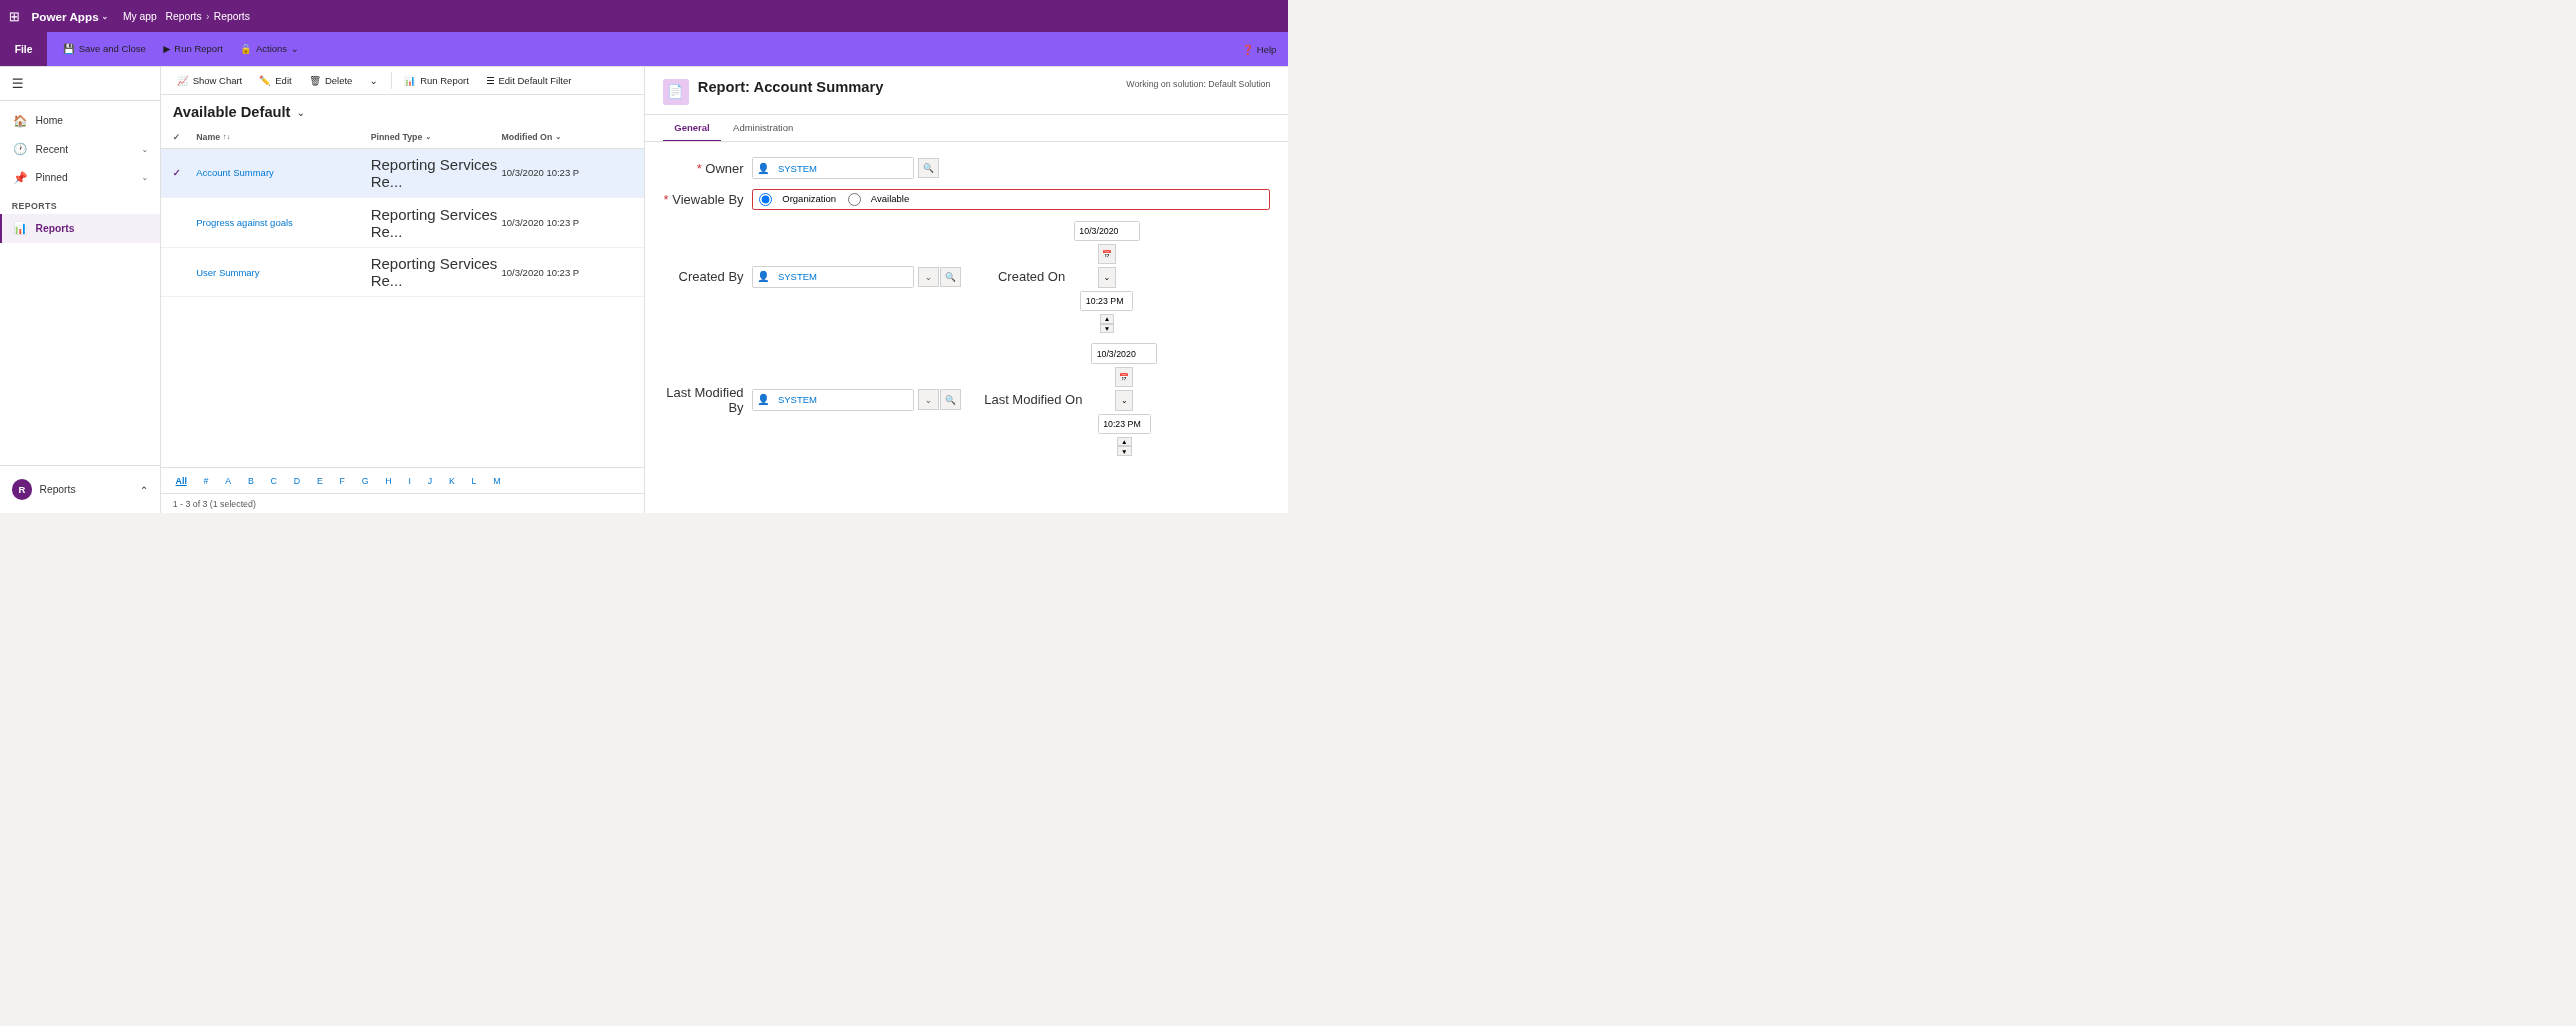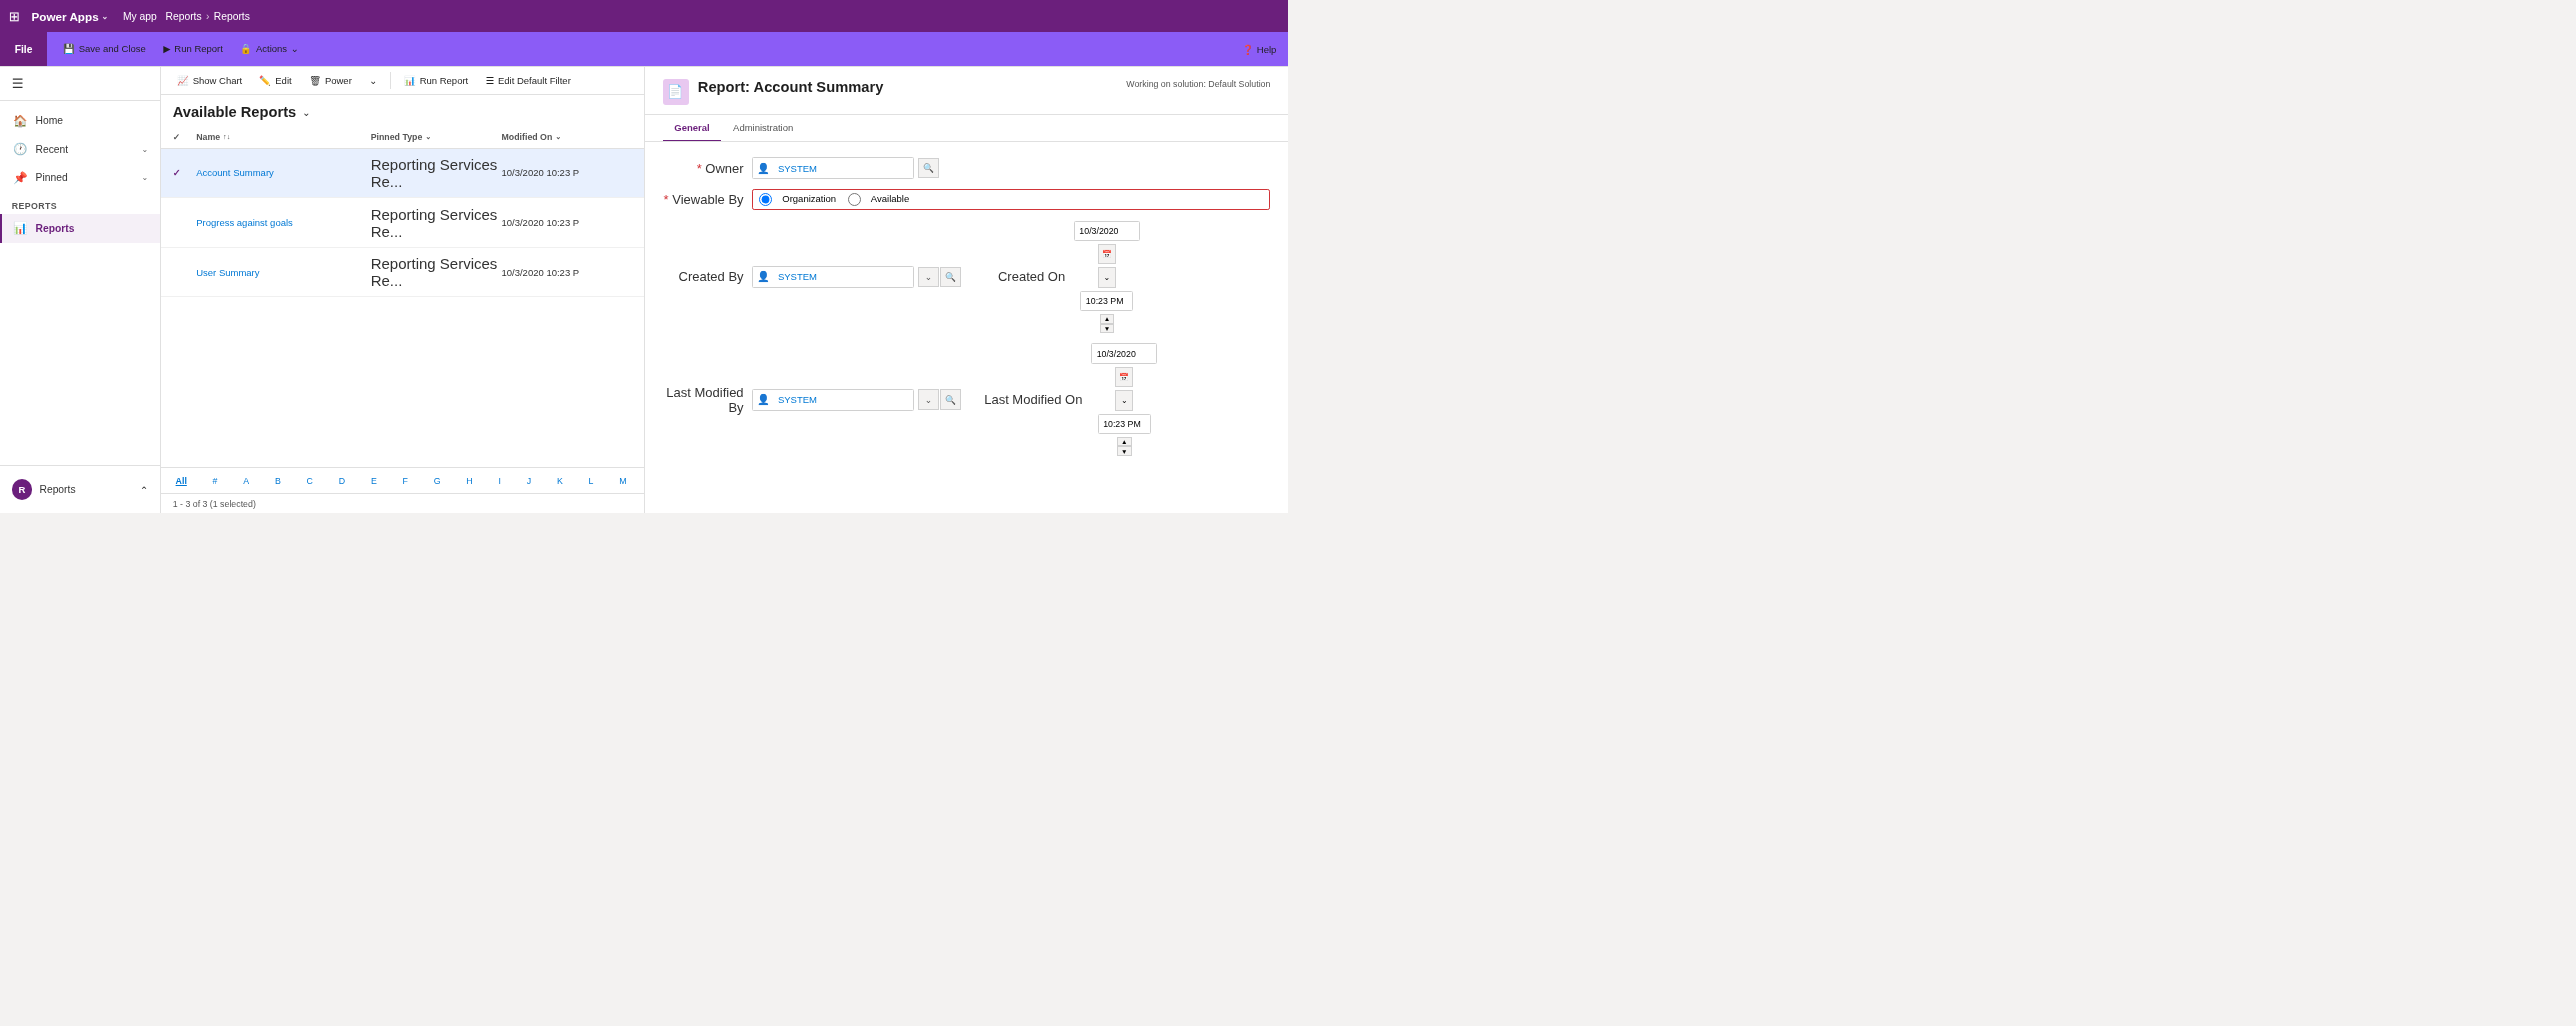--- a/index.html
+++ b/index.html
@@ -254,21 +254,21 @@
     .table-row .row-check { width: 23.5px; flex-shrink: 0; color: #6b1f7c; font-weight: 700; font-size: 9.5px; }
     .table-row .row-name { flex: 2; color: #0078d4; font-size: 9.5px; text-decoration: none; }
     .table-row .row-type { flex: 1.5; font-size: 15px; color: #333; }
     .table-row .row-modified { flex: 1.5; font-size: 9.5px; color: #333; }
 
     
     .pagination-bar {
       border-top: 0.7px solid #e0e0e0;
       padding: 5.9px 11.7px;
       display: flex;
-      gap: 20px;
+      gap: 11px;
       align-items: center;
       background: white;
     }
     .alpha-link {
       font-size: 8.8px;
       color: #0078d4;
       cursor: pointer;
       padding: 1.5px 2.9px;
       text-decoration: none;
     }
@@ -555,38 +555,38 @@
       <button class="tool-btn">
         <span>📈</span>
         <span>Show Chart</span>
       </button>
       <button class="tool-btn">
         <span>✏️</span>
         <span>Edit</span>
       </button>
       <button class="tool-btn">
         <span>🗑</span>
-        <span>Power</span>
+        <span>Delete</span>
       </button>
       <button class="tool-btn">
         <span>⌄</span>
       </button>
       <div class="tool-sep"></div>
       <button class="tool-btn">
         <span>📊</span>
         <span>Run Report</span>
       </button>
       <button class="tool-btn">
         <span>☰</span>
         <span>Edit Default Filter</span>
       </button>
     </div>
 
     <div class="content-header">
-      <h2>Available Reports</h2>
+      <h2>Available Default</h2>
       <span class="chevron-down">⌄</span>
     </div>
 
     <div class="reports-table">
       <div class="table-header">
         <div class="th col-check">
           <span>✓</span>
         </div>
         <div class="th col-name">
           <span>Name</span>

